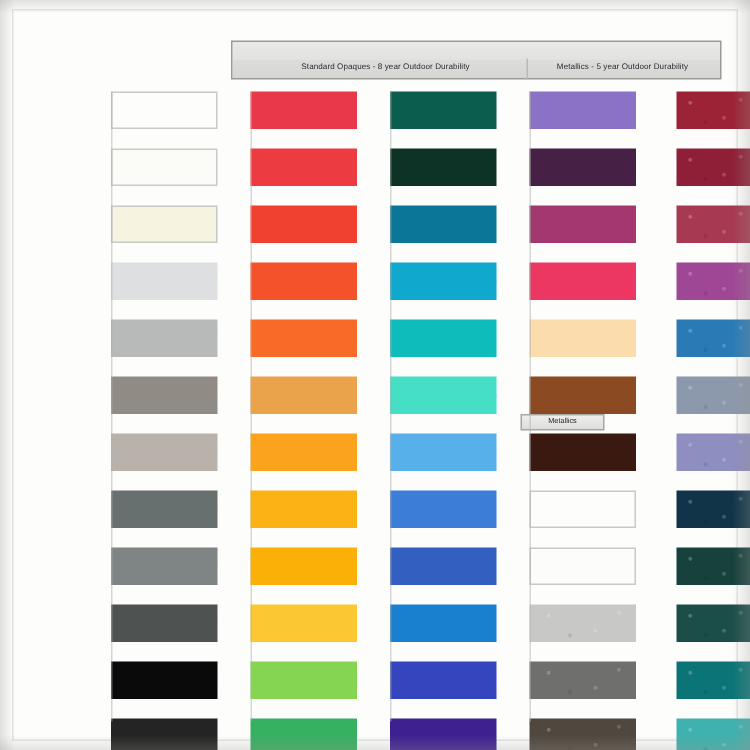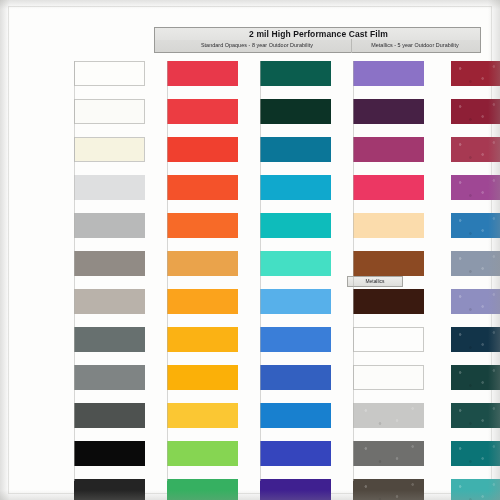--- a/index.html
+++ b/index.html
@@ -107,21 +107,20 @@
   .edge-shadow-b{position:absolute;left:0;bottom:0;width:500px;height:10px;
     background:linear-gradient(0deg,rgba(150,150,145,.26),rgba(255,255,255,0));}
 </style>
 </head>
 <body>
 
 <div id="page">
   <div id="sheet">
 
     <div class="hdr">
-      <div class="hdr-title">2 mil High Performance Cast Film</div>
       <div class="hdr-div"></div>
       <div class="hdr-sub-l">Standard Opaques - 8 year Outdoor Durability</div>
       <div class="hdr-sub-r">Metallics - 5 year Outdoor Durability</div>
     </div>
 
     <div class="col" id="col0">
         <div class="row">
           <div class="lbl">
             <span class="code">711</span>
             <span class="name">Gloss White</span>

